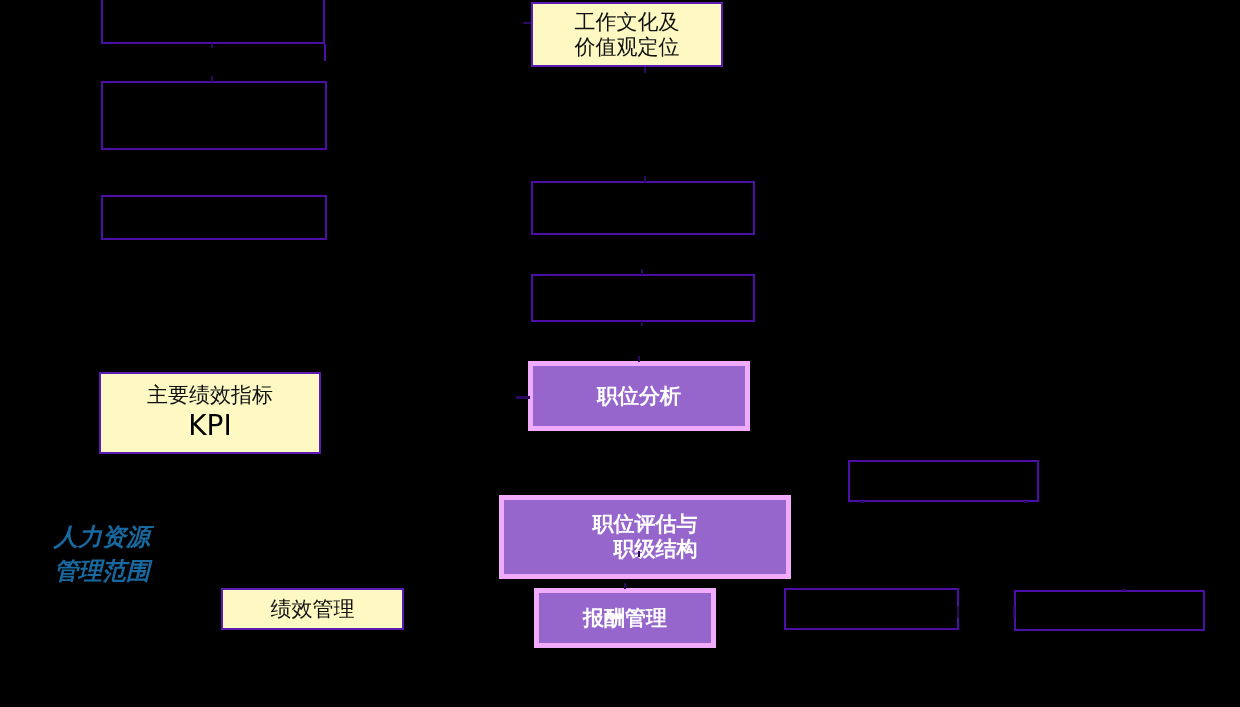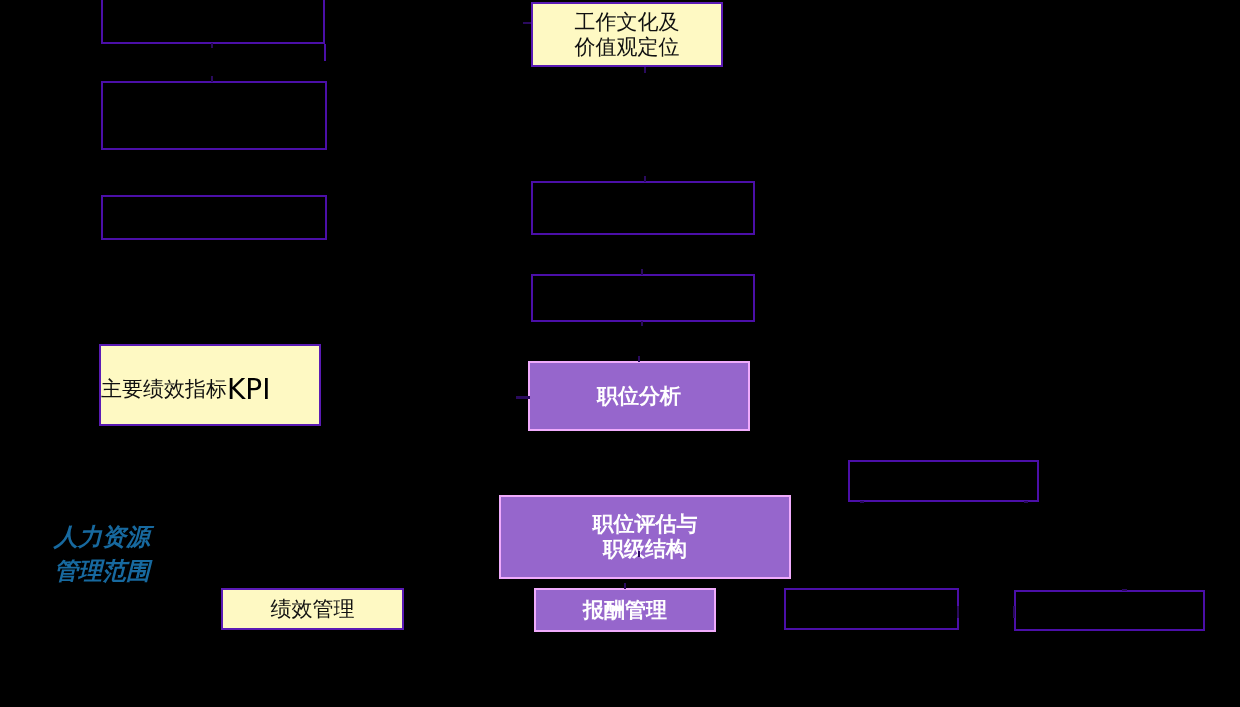--- a/index.html
+++ b/index.html
@@ -33,31 +33,33 @@
   
   .node.pink {
     border: 2px solid #5B1BB5;
     background: #fef9c3;
     color: #111111;
     font-family: "DejaVu Serif", "Liberation Serif", serif;
     font-size: 21px;
   }
   
   .node.purple {
-    border: 2px solid #f0abfc;
+    border: 5px solid #f0abfc;
     background: #9666CC;
     color: #FFFFFF;
     font-family: "DejaVu Sans", "Liberation Sans", sans-serif;
     font-weight: bold;
     font-size: 21px;
+    text-align: right;
   }
   .node.pink.serif-mixed {
-    flex-direction: row;
+    flex-direction: column;
     justify-content: flex-start;
     padding-top: 9px;
+    margin-top: 28px;
   }
   .kpi-line {
     font-family: "DejaVu Sans", "Liberation Sans", sans-serif;
     font-size: 28px;
     color: #000000;
     margin-top: 1px;
   }
   .scope-label {
     position: absolute;
     color: #17699F;
@@ -124,21 +126,21 @@
   </div>
   <div class="tick dark" style="left:516px; top:396px; width:14px; height:3px;"></div>
   <div class="tick dark" style="left:638px; top:356px; width:2px; height:6px;"></div>
 
   <div class="node purple" style="left:499px; top:495px; width:292px; height:84px;">
     <span>职位评估与
 职级结构</span>
   </div>
   <div class="tick dark" style="left:638px; top:551px; width:2px; height:6px;"></div>
 
-  <div class="node purple" style="left:534px; top:588px; width:182px; height:44px;">
+  <div class="node purple" style="left:534px; top:588px; width:182px; height:60px;">
     <span>报酬管理</span>
   </div>
   <div class="tick dark" style="left:624px; top:583px; width:2px; height:6px;"></div>
 
 
   <div class="node outline" style="left:848px; top:460px; width:191px; height:42px;"></div>
   <div class="tick dark" style="left:860px; top:501px; width:4px; height:2px;"></div>
   <div class="tick dark" style="left:1024px; top:501px; width:4px; height:2px;"></div>
 
   <div class="node outline" style="left:784px; top:588px; width:175px; height:42px;"></div>

